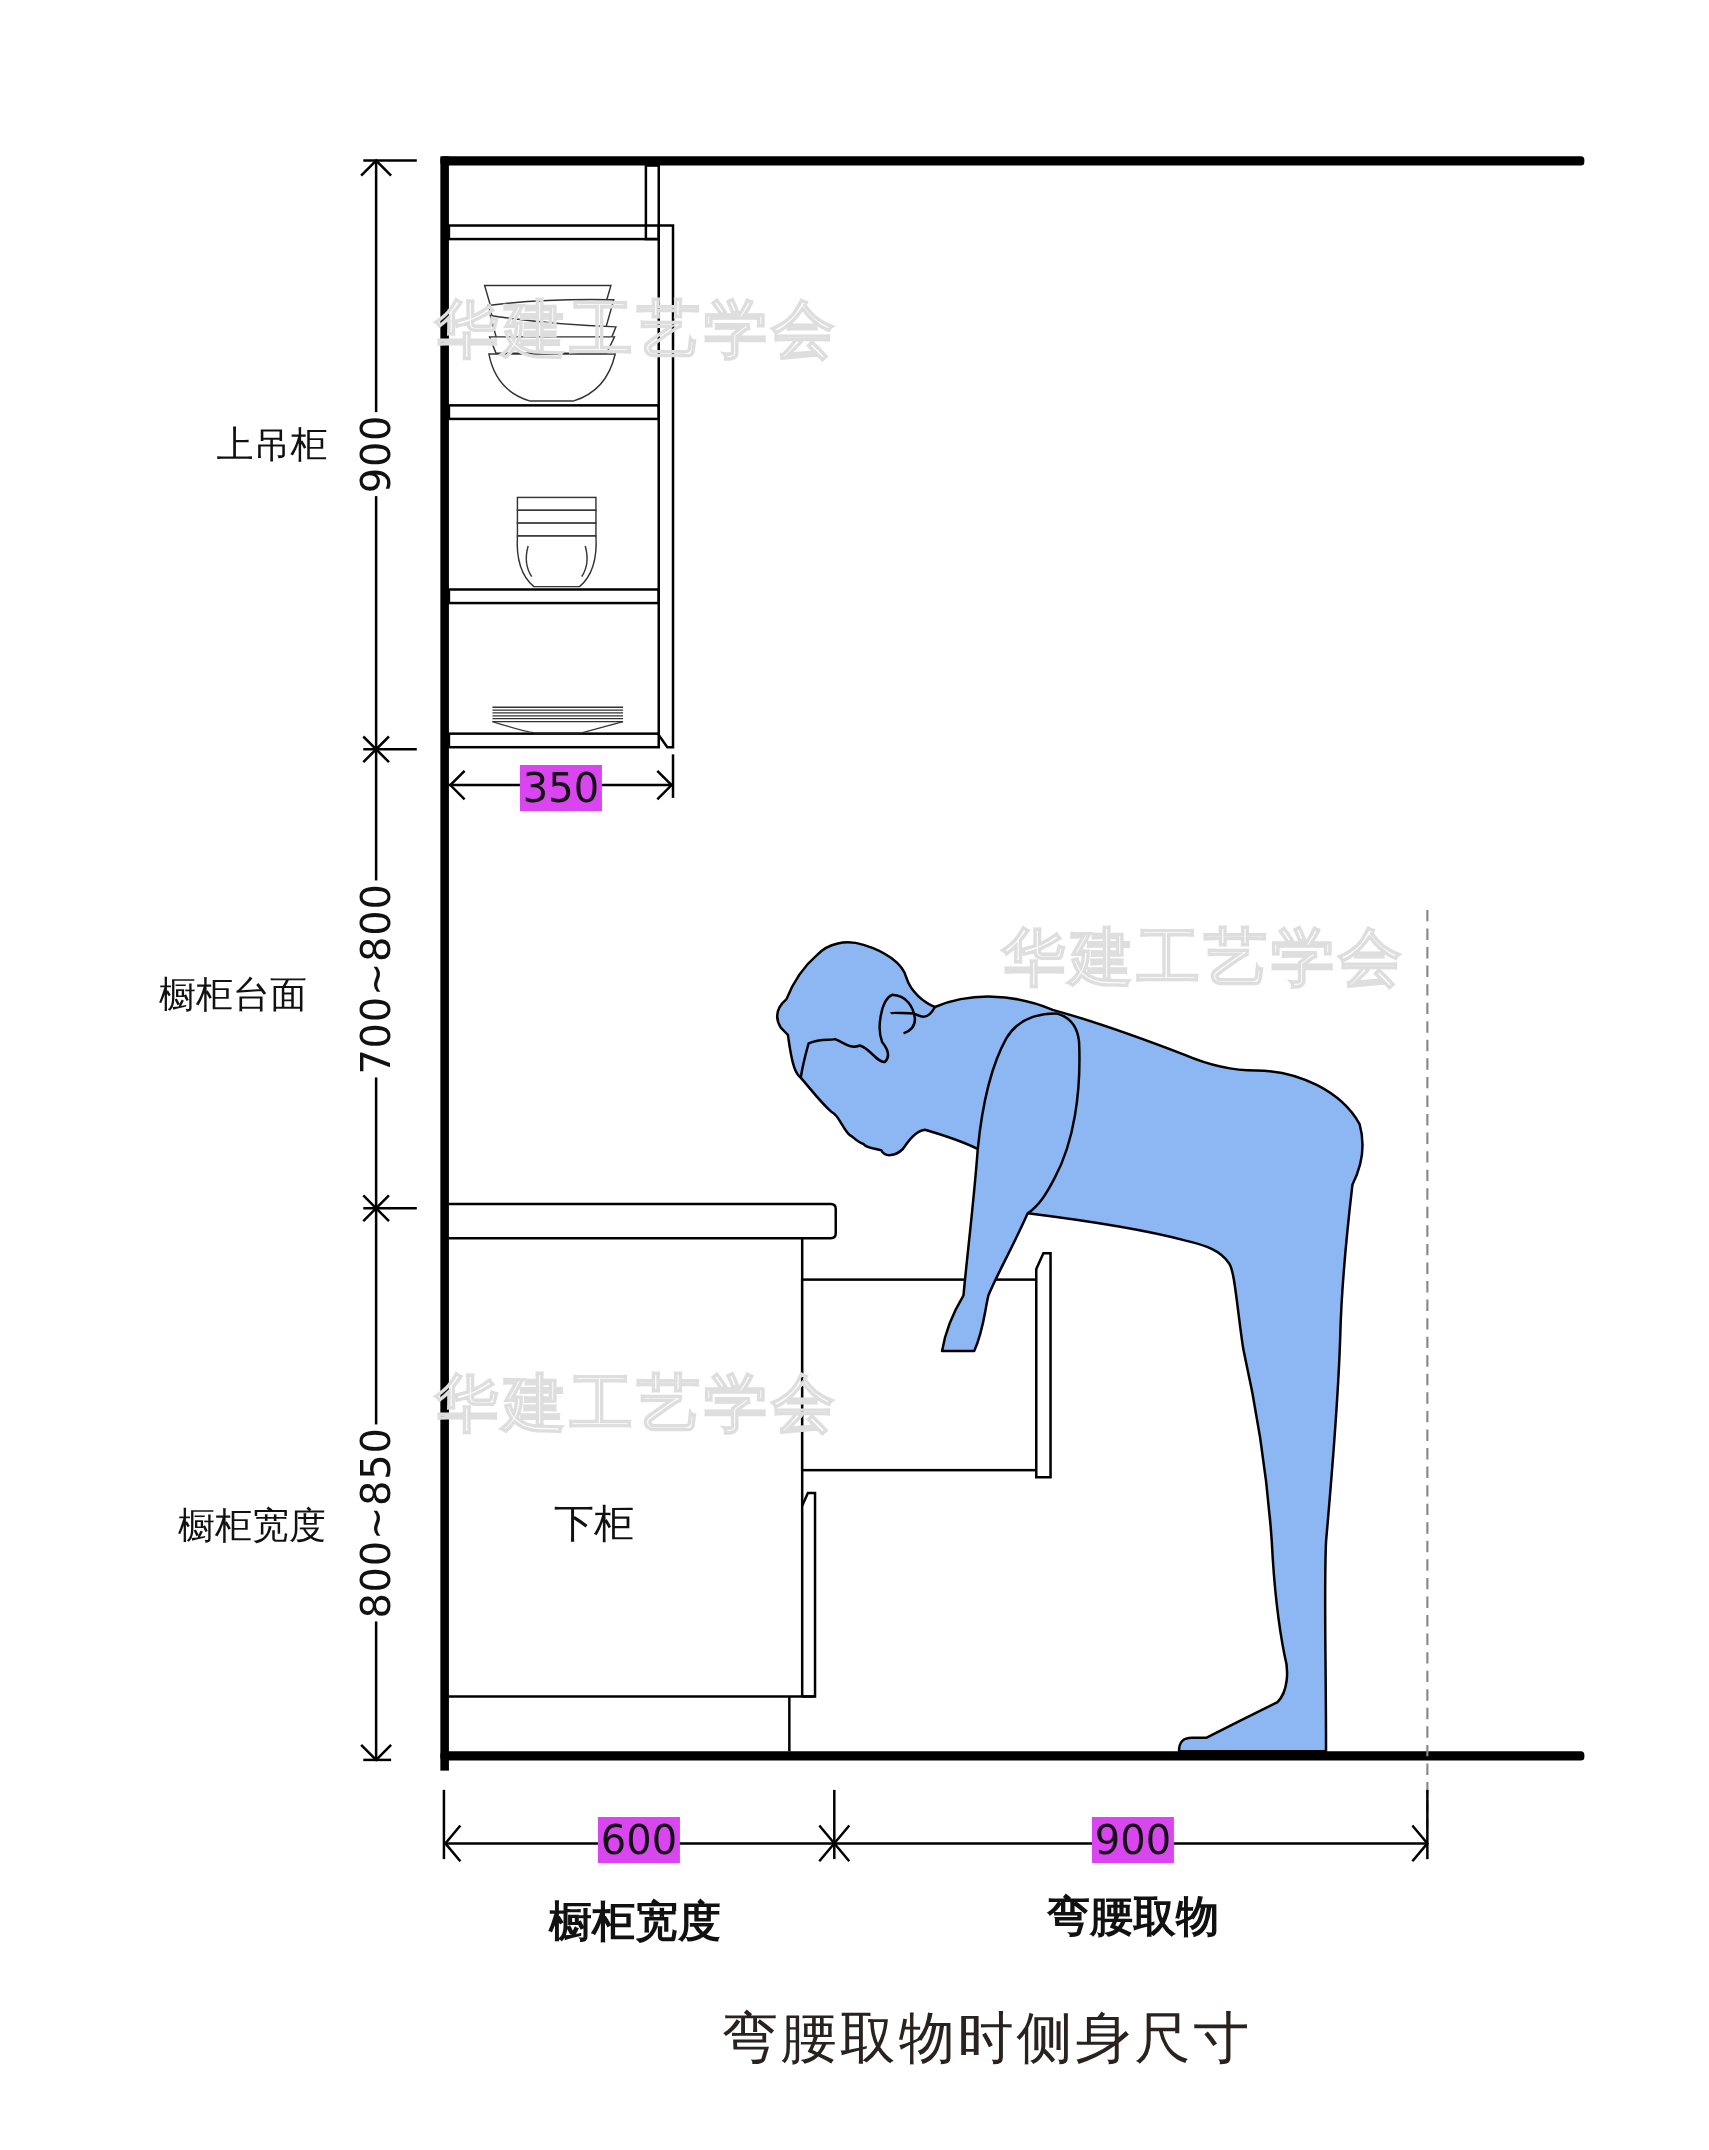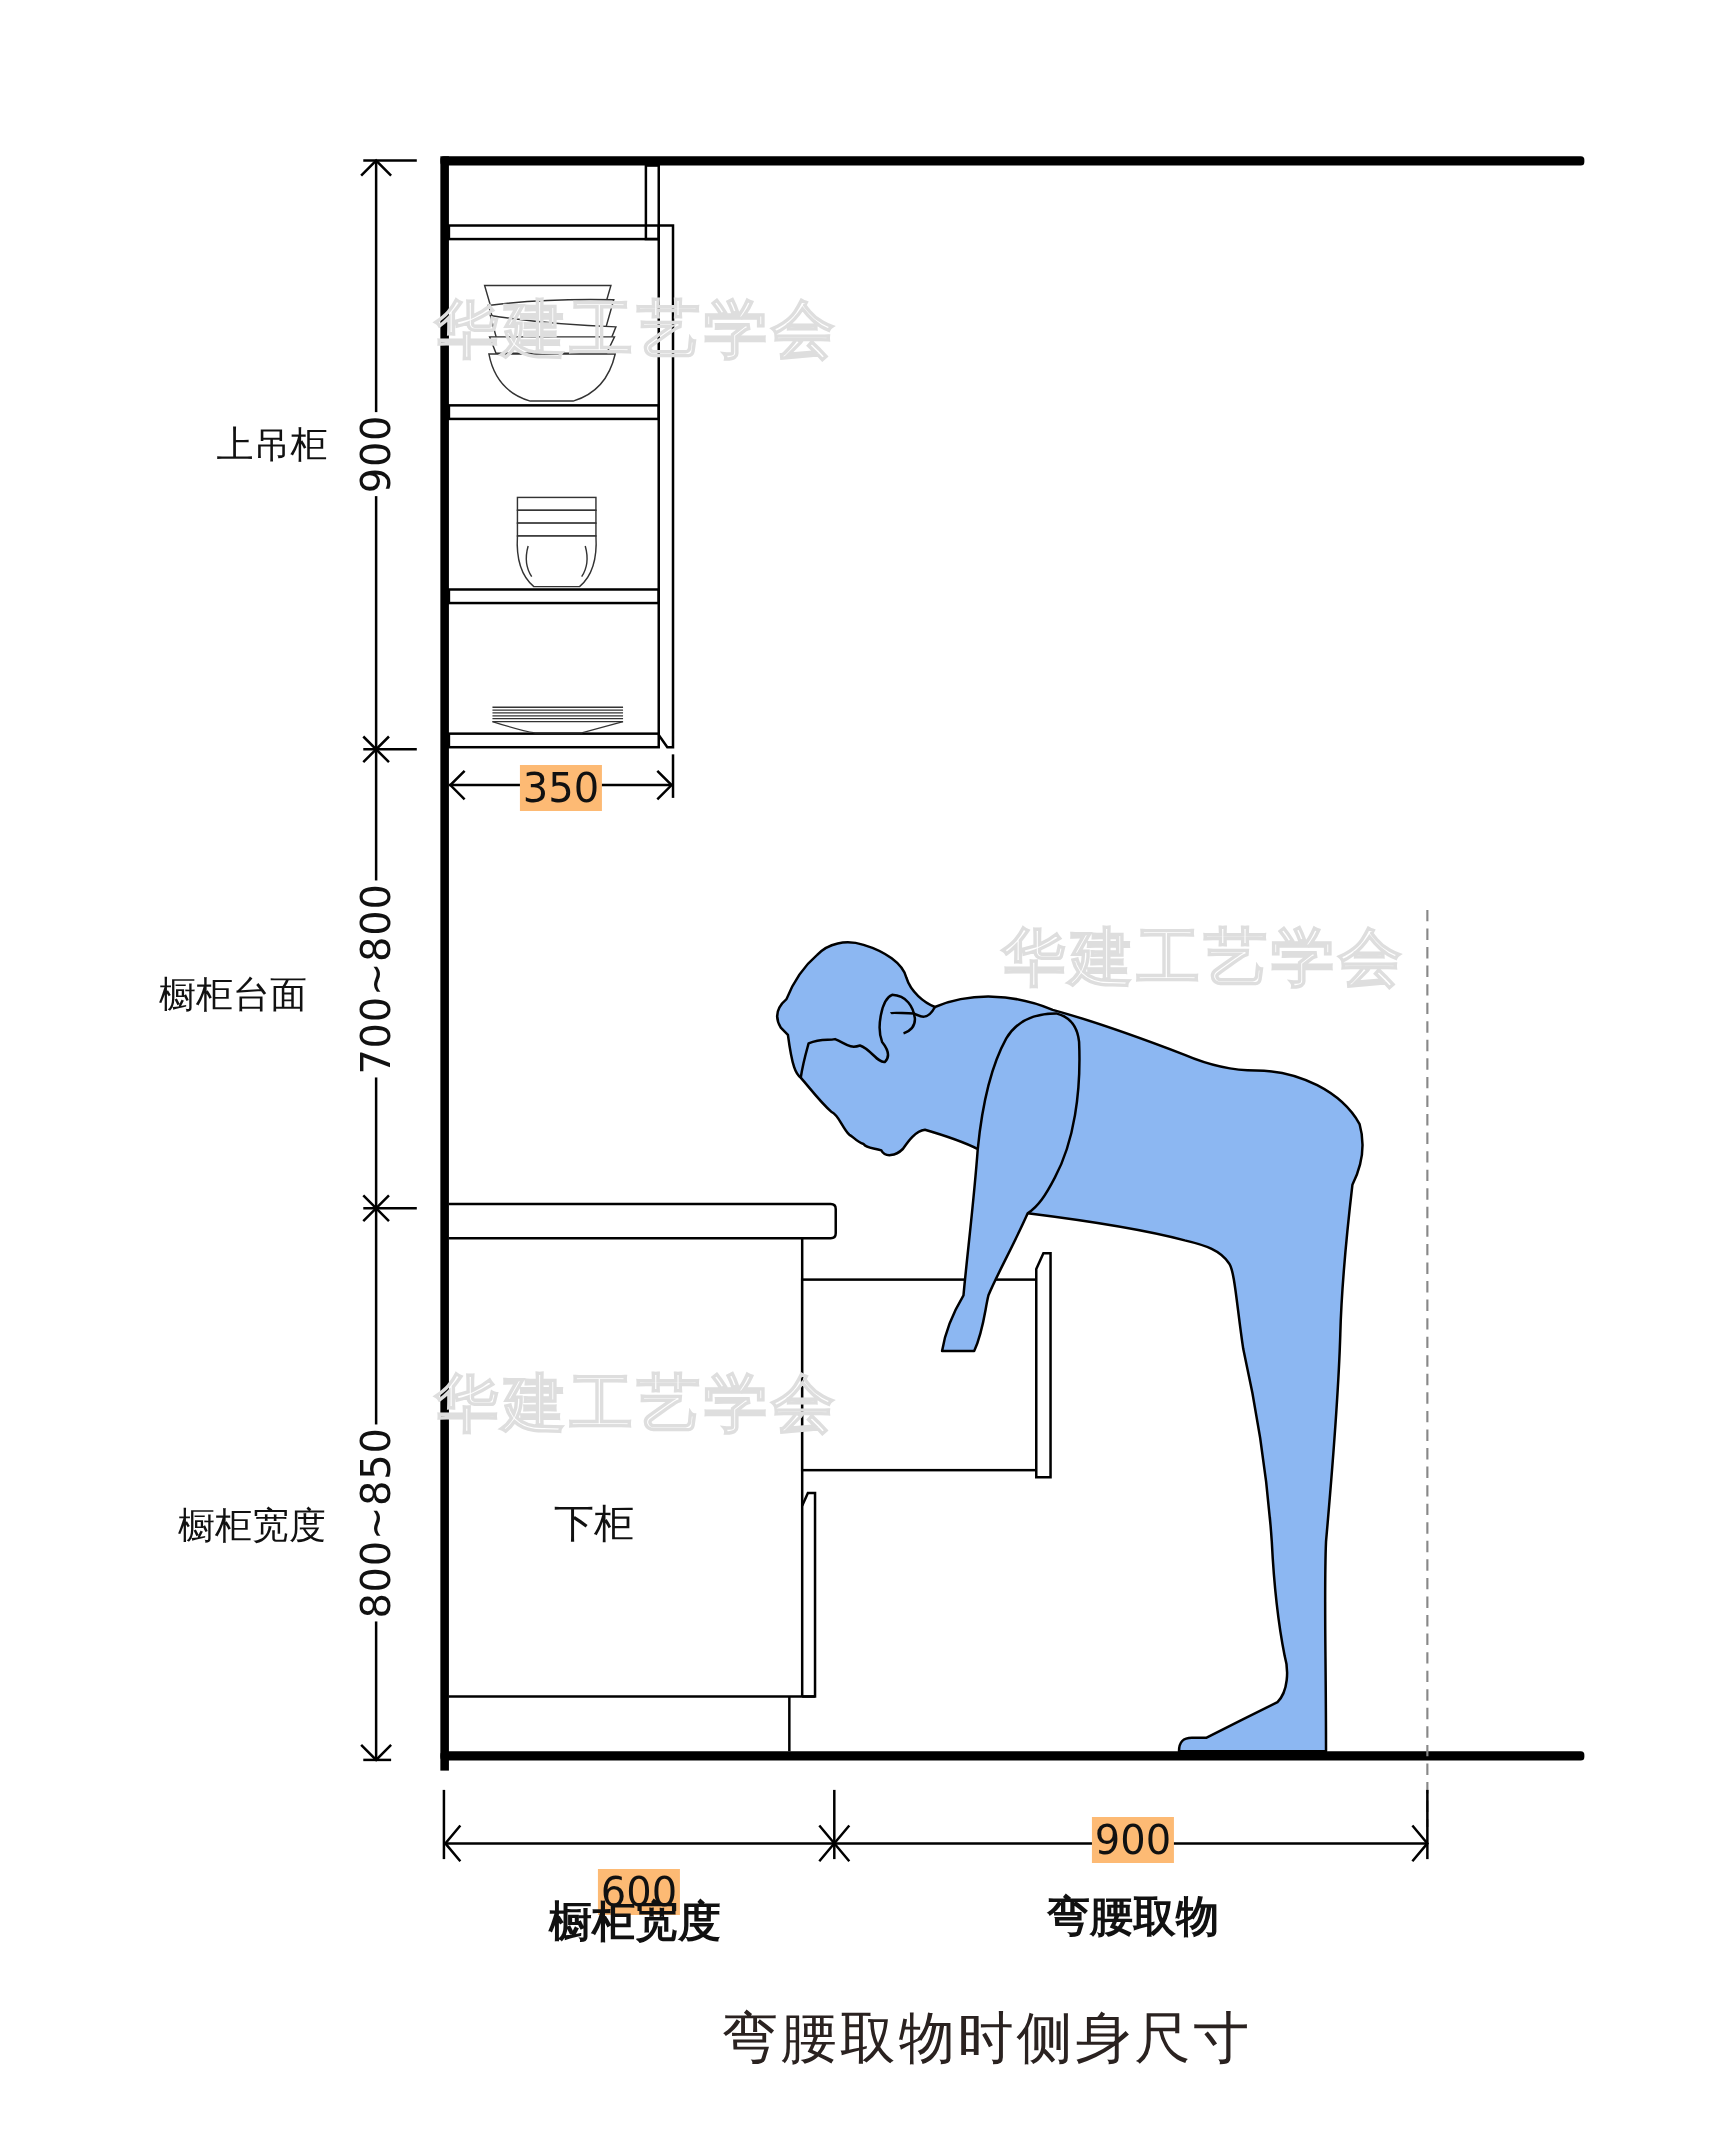--- a/index.html
+++ b/index.html
@@ -1,21 +1,21 @@
 <!DOCTYPE html>
 <html style="font-size:11.4px"><head>
 <meta charset="utf-8">
 <style>
   html, body { margin: 0; padding: 0; background: #ffffff; }
   body { width: 1710px; height: 2151px; position: relative; overflow: hidden; font-family: "DejaVu Sans", sans-serif; }
   #canvas { position: absolute; left: 0; top: 0; width: 1710px; height: 2151px; }
   .lbl { position: absolute; color: #111; font-family: "DejaVu Sans", sans-serif; white-space: nowrap; }
   .side-label { font-size: 37px; transform: translate(-50%, -50%); }
   .dim-v { font-size: 40px; transform: translate(-50%, -50%) rotate(-90deg); background: #fff; padding: 0 2.9px; letter-spacing: 0.7px; }
-  .dim-h { font-size: 40px; transform: translate(-50%, -50%); background: #fdba74; padding: 0 2.9px; }
+  .dim-h { font-size: 40px; transform: translate(-50%, -50%); background: #d946ef; padding: 0 2.9px; }
   .bottom-label { font-size: 43px; font-weight: bold; transform: translate(-50%, -50%); }
   .inner-label { font-size: 40px; transform: translate(-50%, -50%); }
   .caption { font-size: 56px; color: #2a2220; transform: translate(-50%, -50%); letter-spacing: 2.9px; }
   .watermark { font-size: 63px; font-weight: bold; color: transparent; -webkit-text-stroke: 1.4px #dedede; transform: translate(-50%, -50%); letter-spacing: 4.3px; }
 </style>
 </head>
 <body>
 
 <svg id="canvas" viewBox="0 0 2396 3014" xmlns="http://www.w3.org/2000/svg">
 
@@ -159,20 +159,20 @@
 <div class="lbl side-label" style="left:233px; top:995px;">橱柜台面</div>
 <div class="lbl dim-v" style="left:376px; top:979px;">700~800</div>
 
 <div class="lbl side-label" style="left:252px; top:1526px;">橱柜宽度</div>
 <div class="lbl dim-v" style="left:376px; top:1523px;">800~850</div>
 
 <div class="lbl dim-h" style="left:561px; top:788px;">350</div>
 
 <div class="lbl inner-label" style="left:594px; top:1523px;">下柜</div>
 
-<div class="lbl dim-h" style="left:639px; top:1892px;">600</div>
+<div class="lbl dim-h" style="left:639px; top:1840px;">600</div>
 <div class="lbl bottom-label" style="left:635px; top:1922px;font-family:Liberation Mono, monospace;">橱柜宽度</div>
 
 <div class="lbl dim-h" style="left:1133px; top:1840px;">900</div>
 <div class="lbl bottom-label" style="left:1133px; top:1917px;text-align:right;">弯腰取物</div>
 
 <div class="lbl caption" style="left:940px; top:2039px;margin-left:47px;">弯腰取物时侧身尺寸</div>
 
 
 </body></html>

